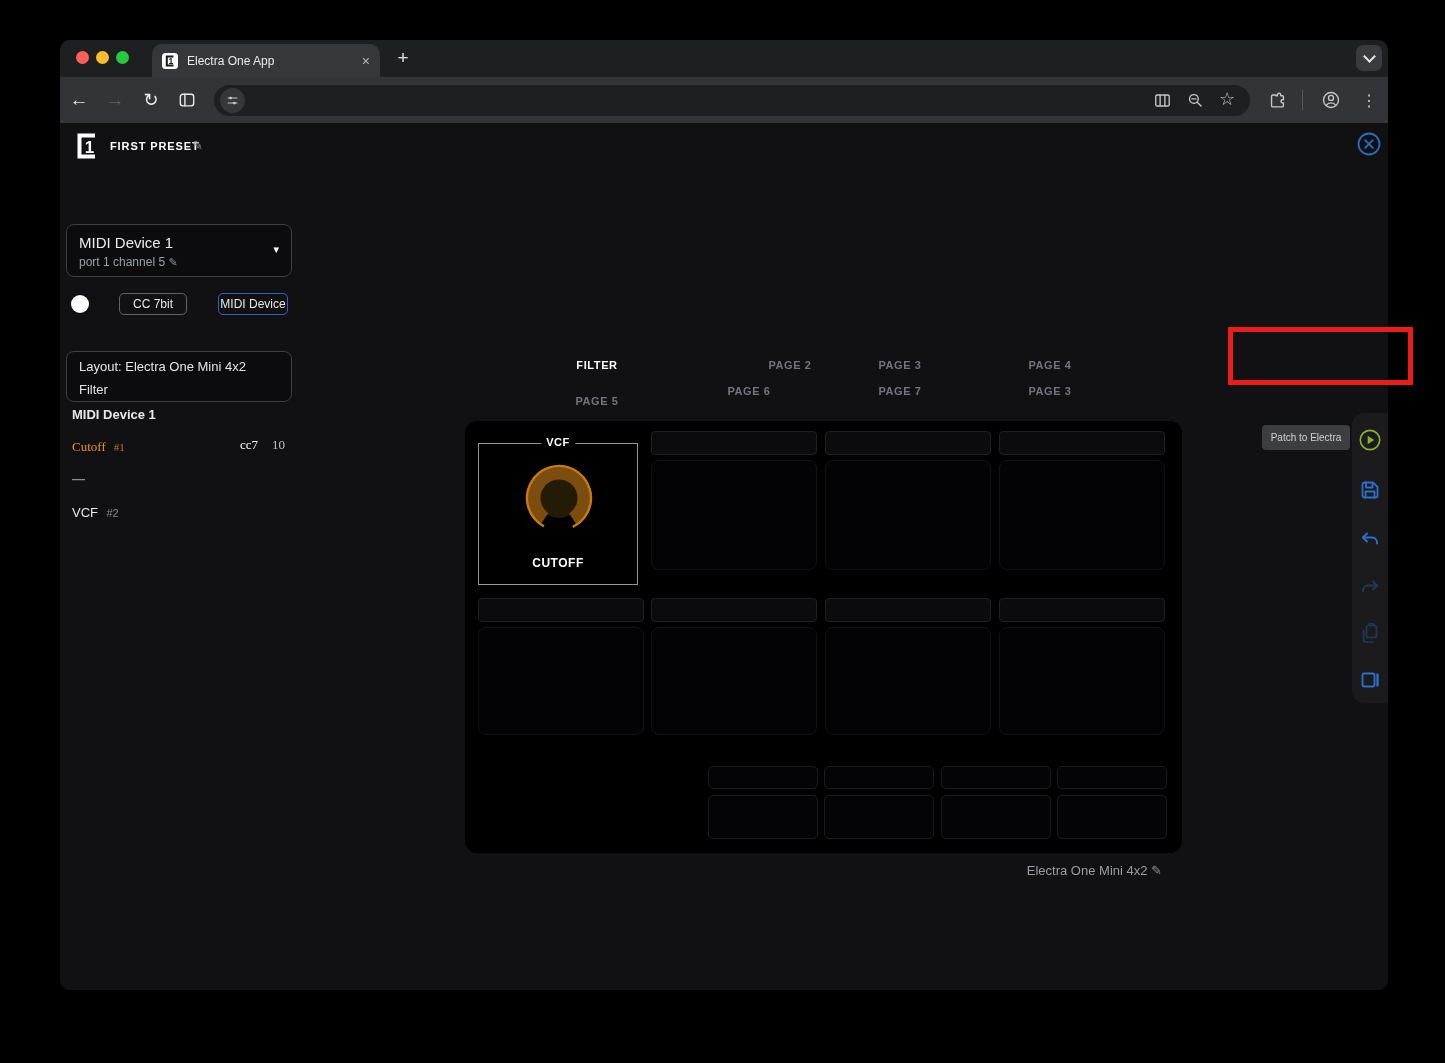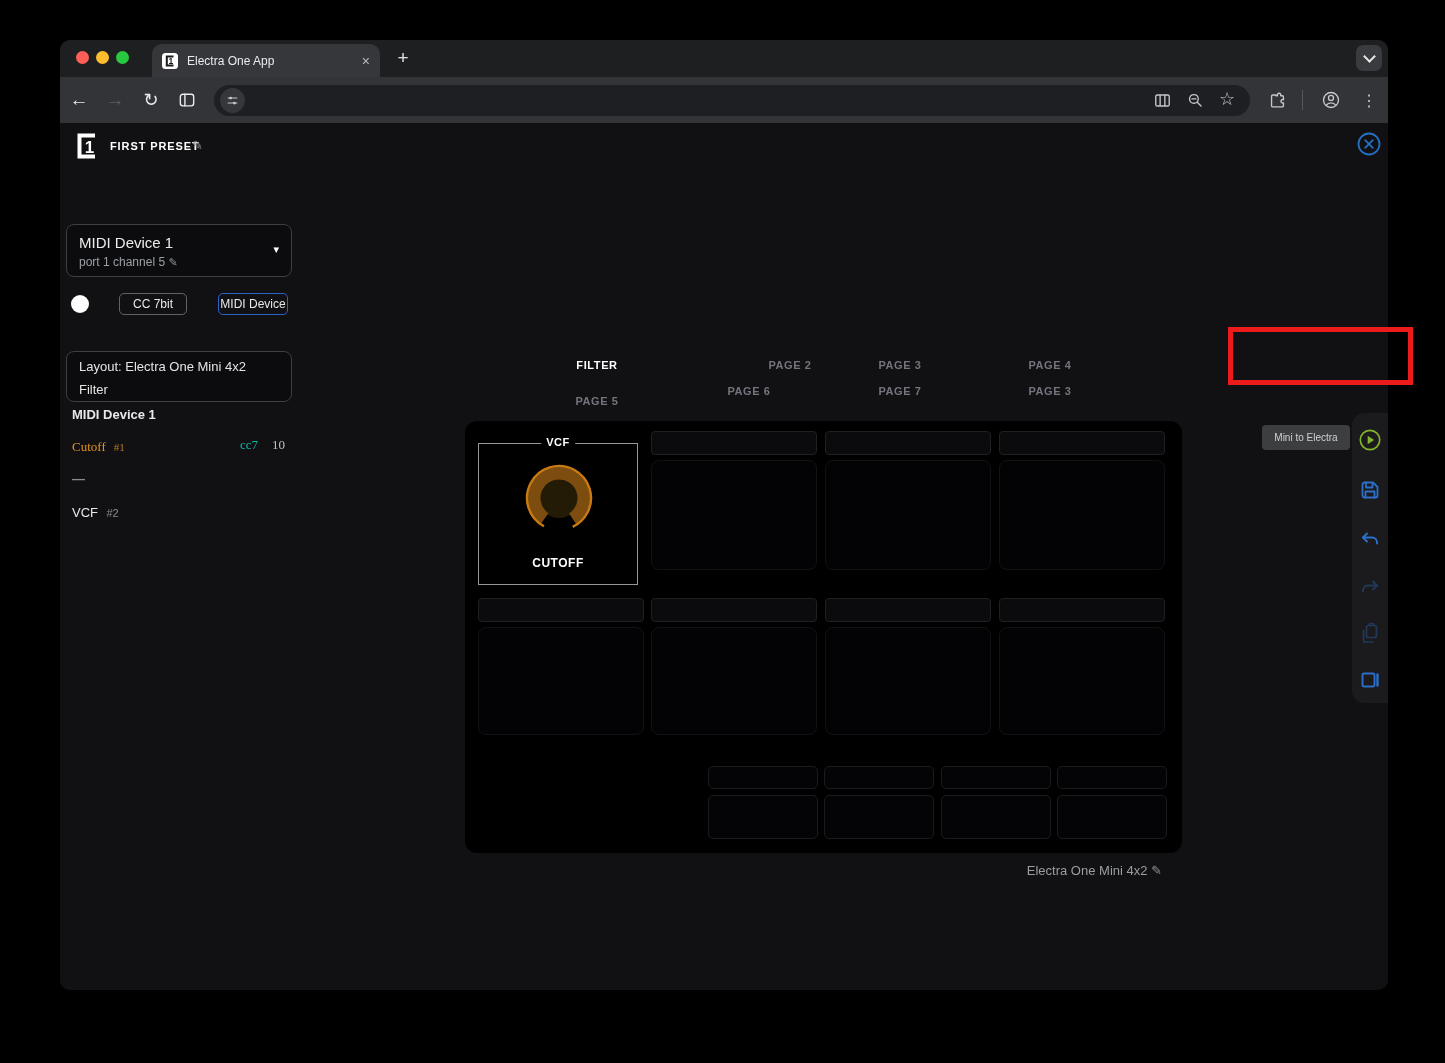--- a/index.html
+++ b/index.html
@@ -156,21 +156,21 @@
     <div class="sbox" style="left:6px;top:216px;width:226px;height:51px;margin-top:12px;">
       <div style="position:absolute;left:12px;top:7px;color:#e4e4e4;font-size:13px;">Layout: Electra One Mini 4x2</div>
       <div style="position:absolute;left:12px;top:30px;color:#e4e4e4;font-size:13px;">Filter</div>
     </div>
 
     <div class="abs" style="left:12px;top:284px;color:#e8e8e8;font-size:13px;font-weight:bold;">MIDI Device 1</div>
 
     <div class="abs" style="left:12px;top:314px;width:212px;height:18px;font-family:Liberation Serif, serif;">
       <span style="color:#e5941f;font-size:13px;">Cutoff</span>
       <span style="color:#b87a1a;font-size:11px;margin-left:4px;">#1</span>
-      <span style="position:absolute;left:168px;color:#14b8a6;font-size:13px;">cc7</span>
+      <span style="position:absolute;left:168px;color:#ffffff;font-size:13px;">cc7</span>
       <span style="position:absolute;left:200px;color:#c2c2c2;font-size:13px;">10</span>
     </div>
 
     <div class="abs" style="left:12px;top:348px;color:#8a8a8a;font-size:13px;font-weight:bold;">—</div>
 
     <div class="abs" style="left:12px;top:380px;width:212px;height:18px;">
       <span style="color:#e8e8e8;font-size:13px;">VCF</span>
       <span style="color:#8a8a8a;font-size:11px;margin-left:4px;">#2</span>
     </div>
 
@@ -260,18 +260,18 @@
           <path d="M5.5 8 v10 a2 2 0 0 0 2 2 h8"></path>
           <path d="M11 3.5 a2 1.6 0 0 1 5 0"></path>
         </svg>
     </div>
     <div class="rticon ic" style="top:545px;">
       <svg width="24" height="24" viewBox="0 0 24 24" fill="none" stroke="#2d6fc9" stroke-width="1.9">
           <rect x="4.5" y="5.5" width="12" height="13" rx="1.5"></rect>
           <line x1="19.5" y1="5.5" x2="19.5" y2="18.5" stroke-width="2.4"></line>
         </svg>
     </div>
-    <div class="tooltip">Mini to Electra</div>
+    <div class="tooltip">Patch to Electra</div>
 
   </div>
 </div>
 
 <div class="annot"></div>
 
 </body></html>

